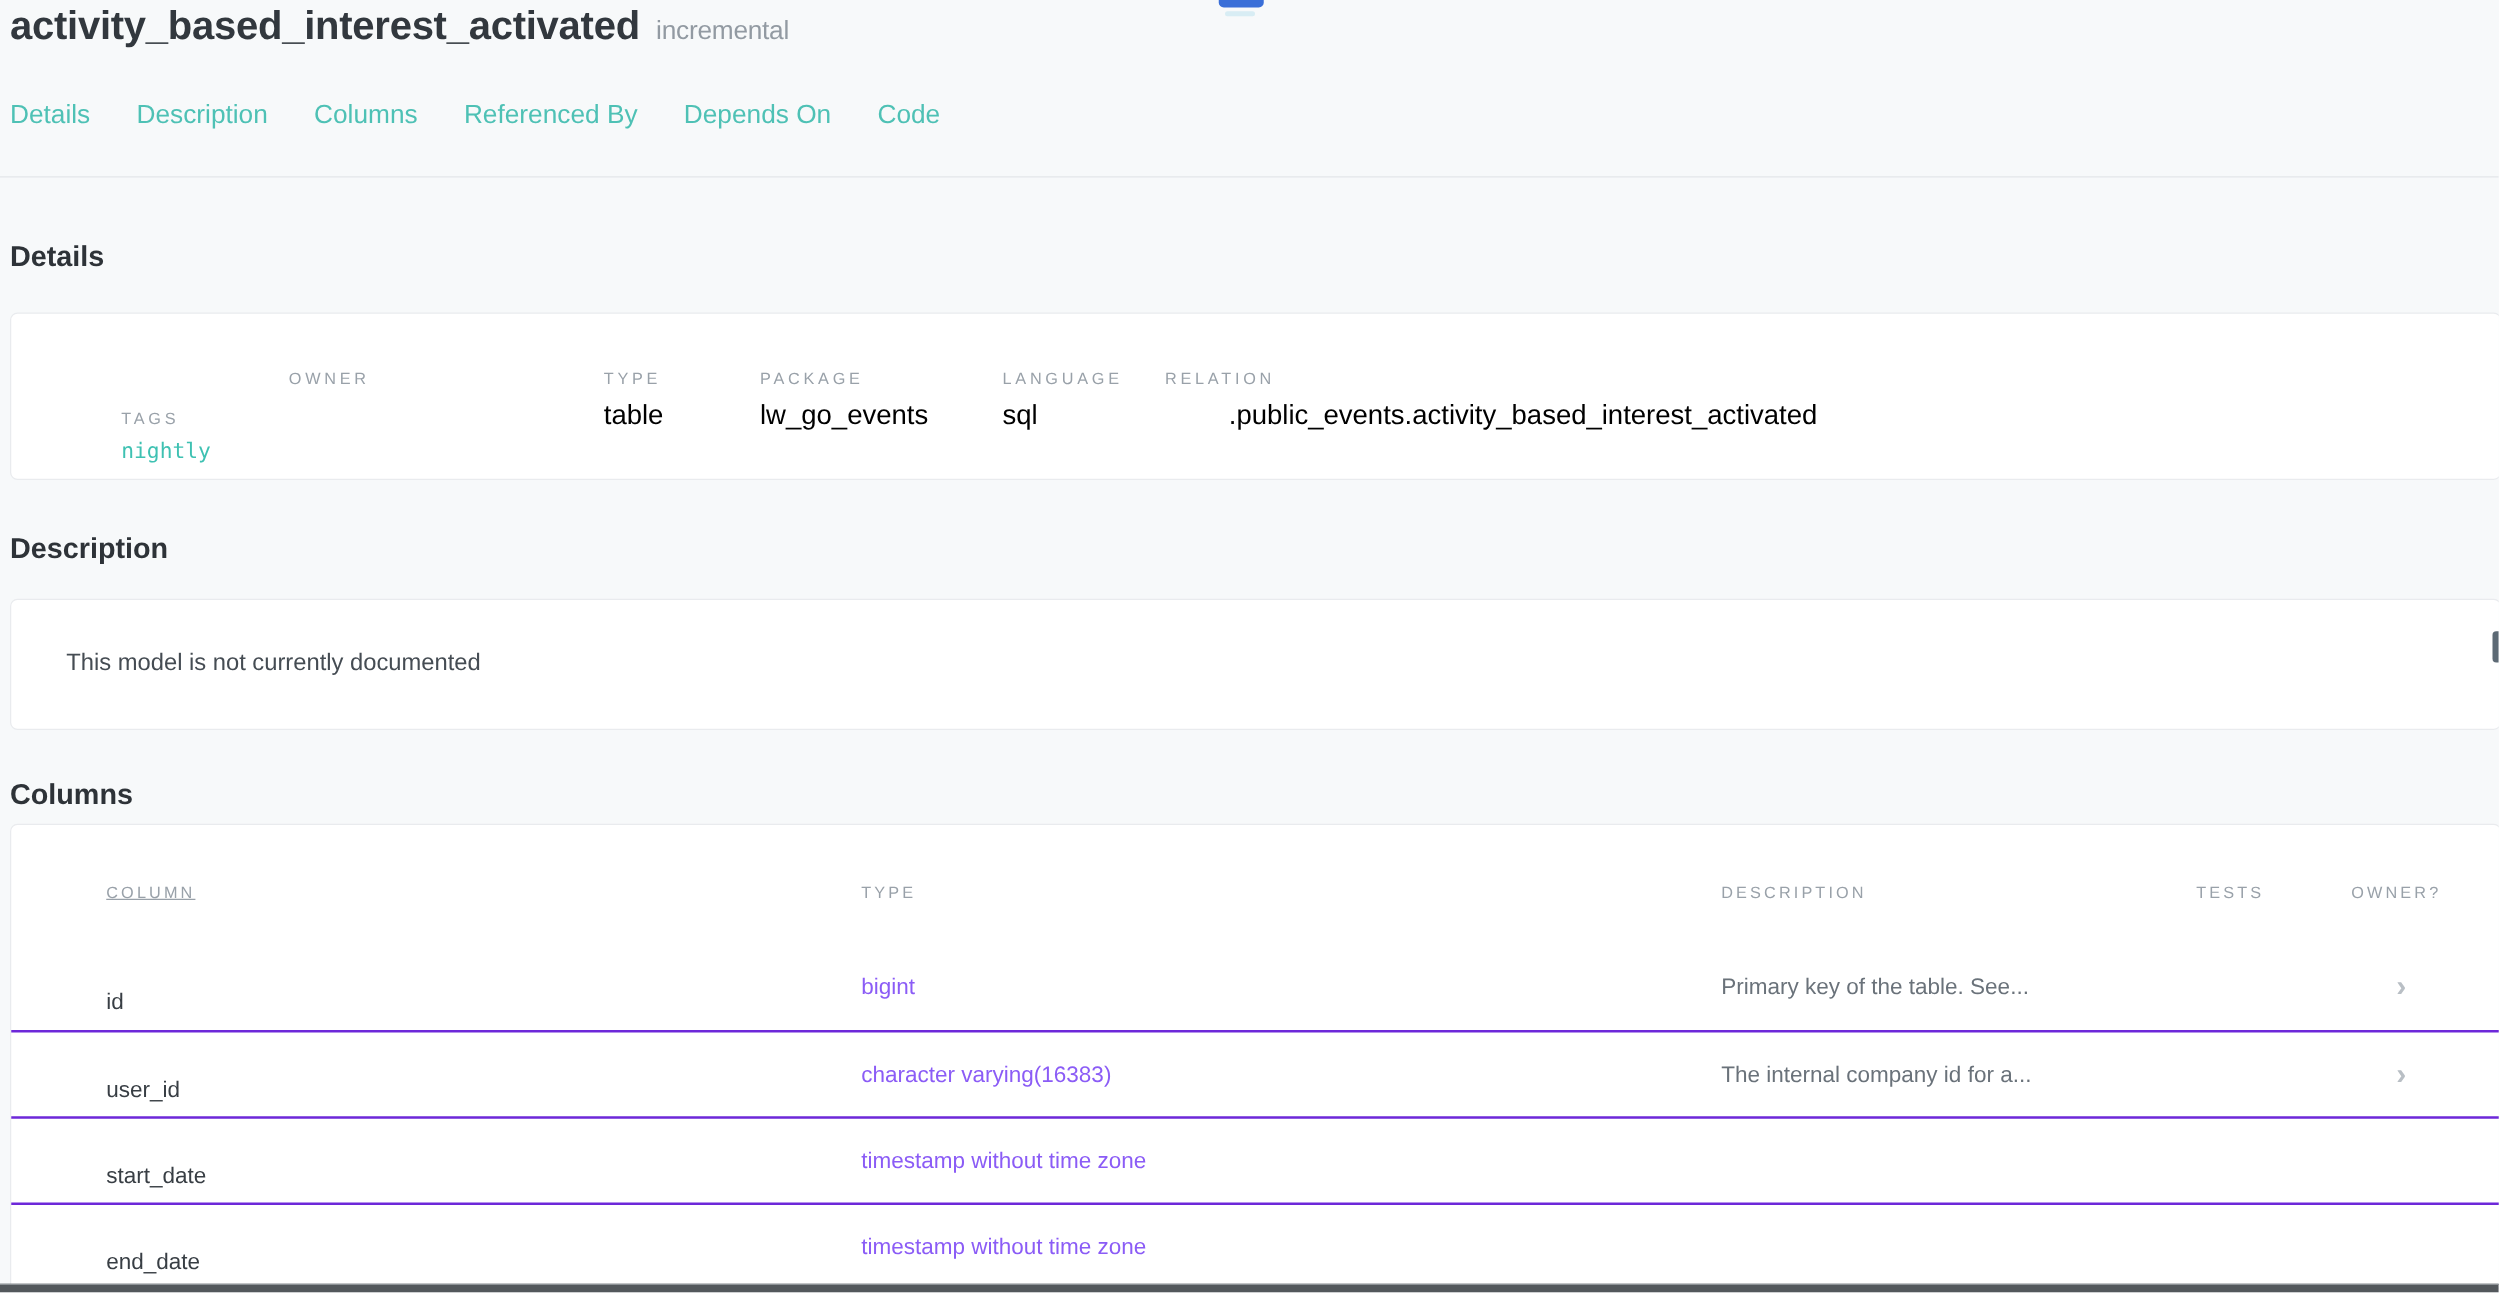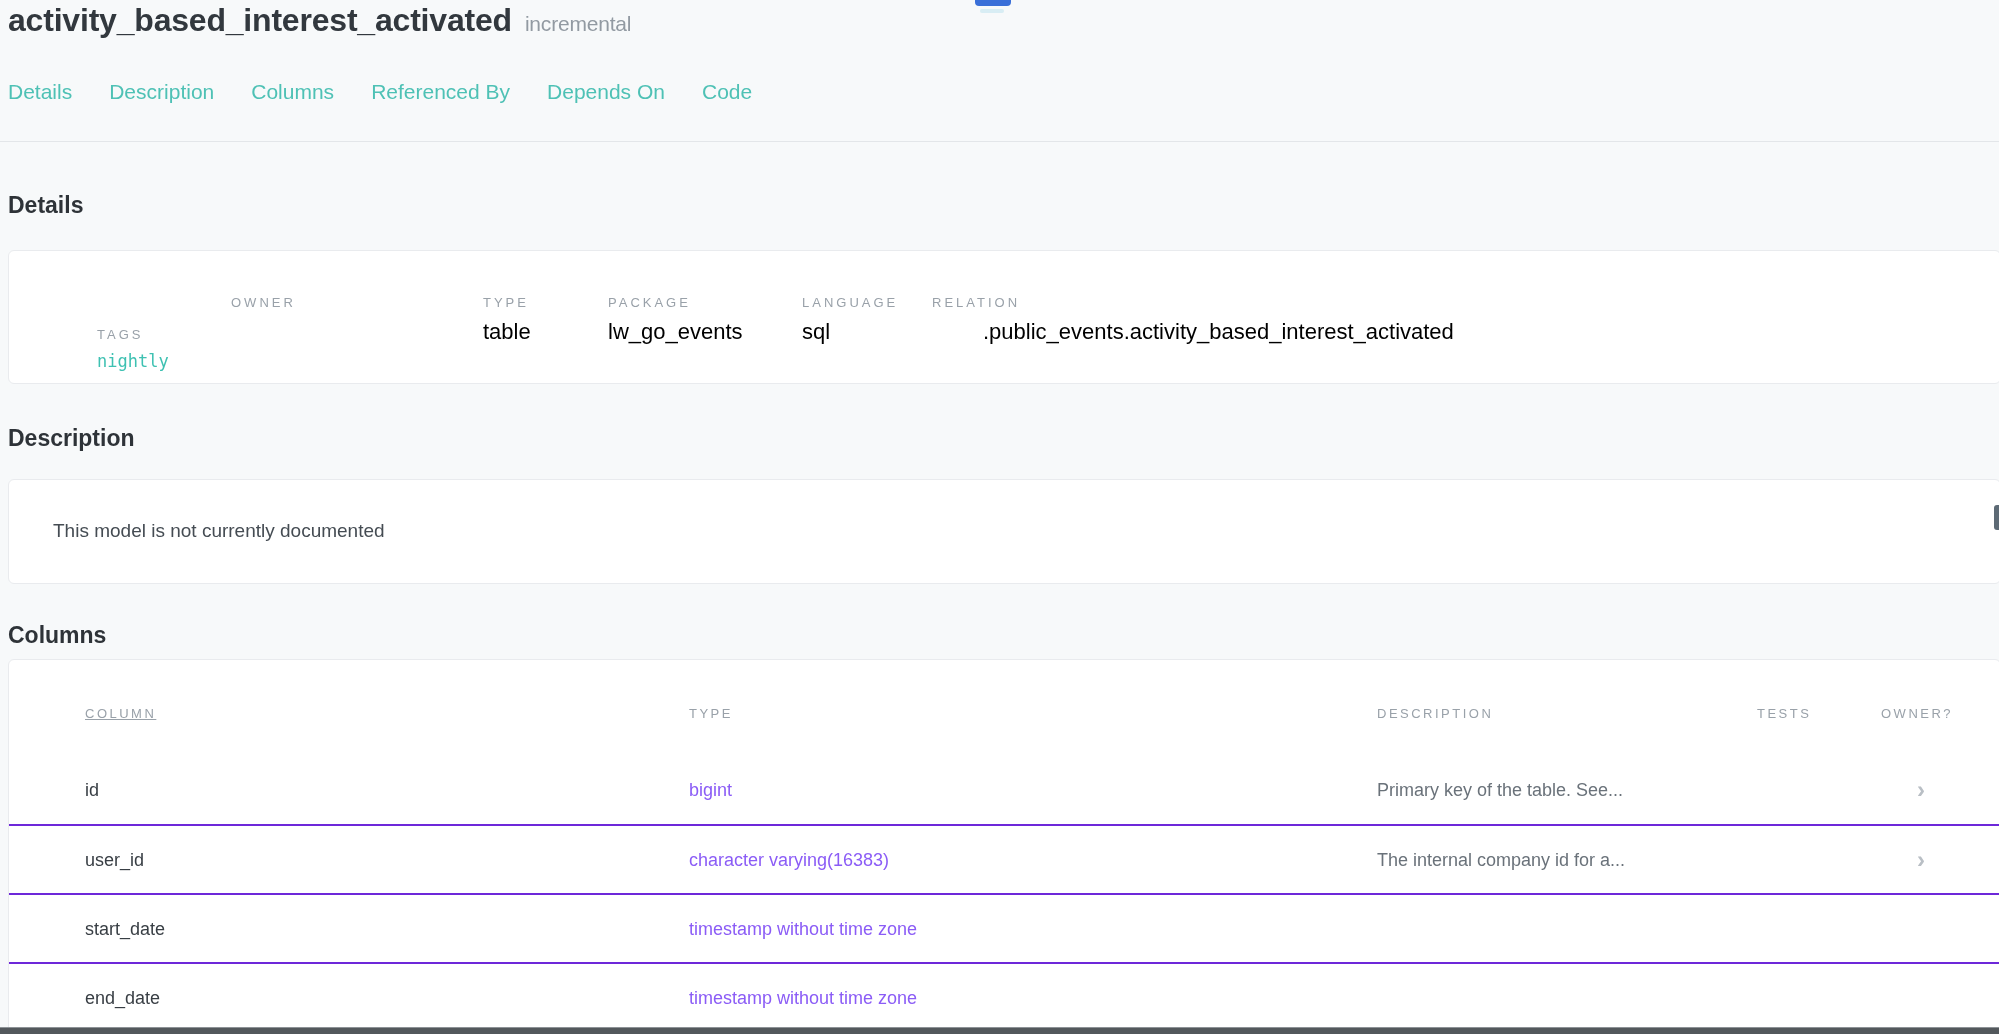--- a/index.html
+++ b/index.html
@@ -107,21 +107,21 @@
   .th-tests { left:1748px; }
   .th-more { left:1872px; }
 
   .t-rows { position:absolute; top:95px; left:0; right:0; }
   .t-row { position:relative; height:69px; cursor:pointer; }
   .t-row + .t-row { border-top:2px solid #6d28d9; }
   .td {
     position:absolute; top:50%; transform:translateY(-50%);
     font-size:18px; white-space:nowrap;
   }
-  .td-column { left:76px; color:#383e44; }
+  .td-column { left:76px; color:#383e44;margin-top:12px; }
   .td-type { left:680px; color:#8b5cf6; }
   .td-description { left:1368px; color:#6a727a; }
   .td-tests { left:1748px; color:#6a727a; }
   .td-more {
     left:1908px; color:#b9bfc5; font-size:24px; font-weight:bold;
     line-height:1; cursor:pointer;
   }
 
   .bottom-bar {
     position:absolute; left:0; right:0; bottom:0; height:7px;

